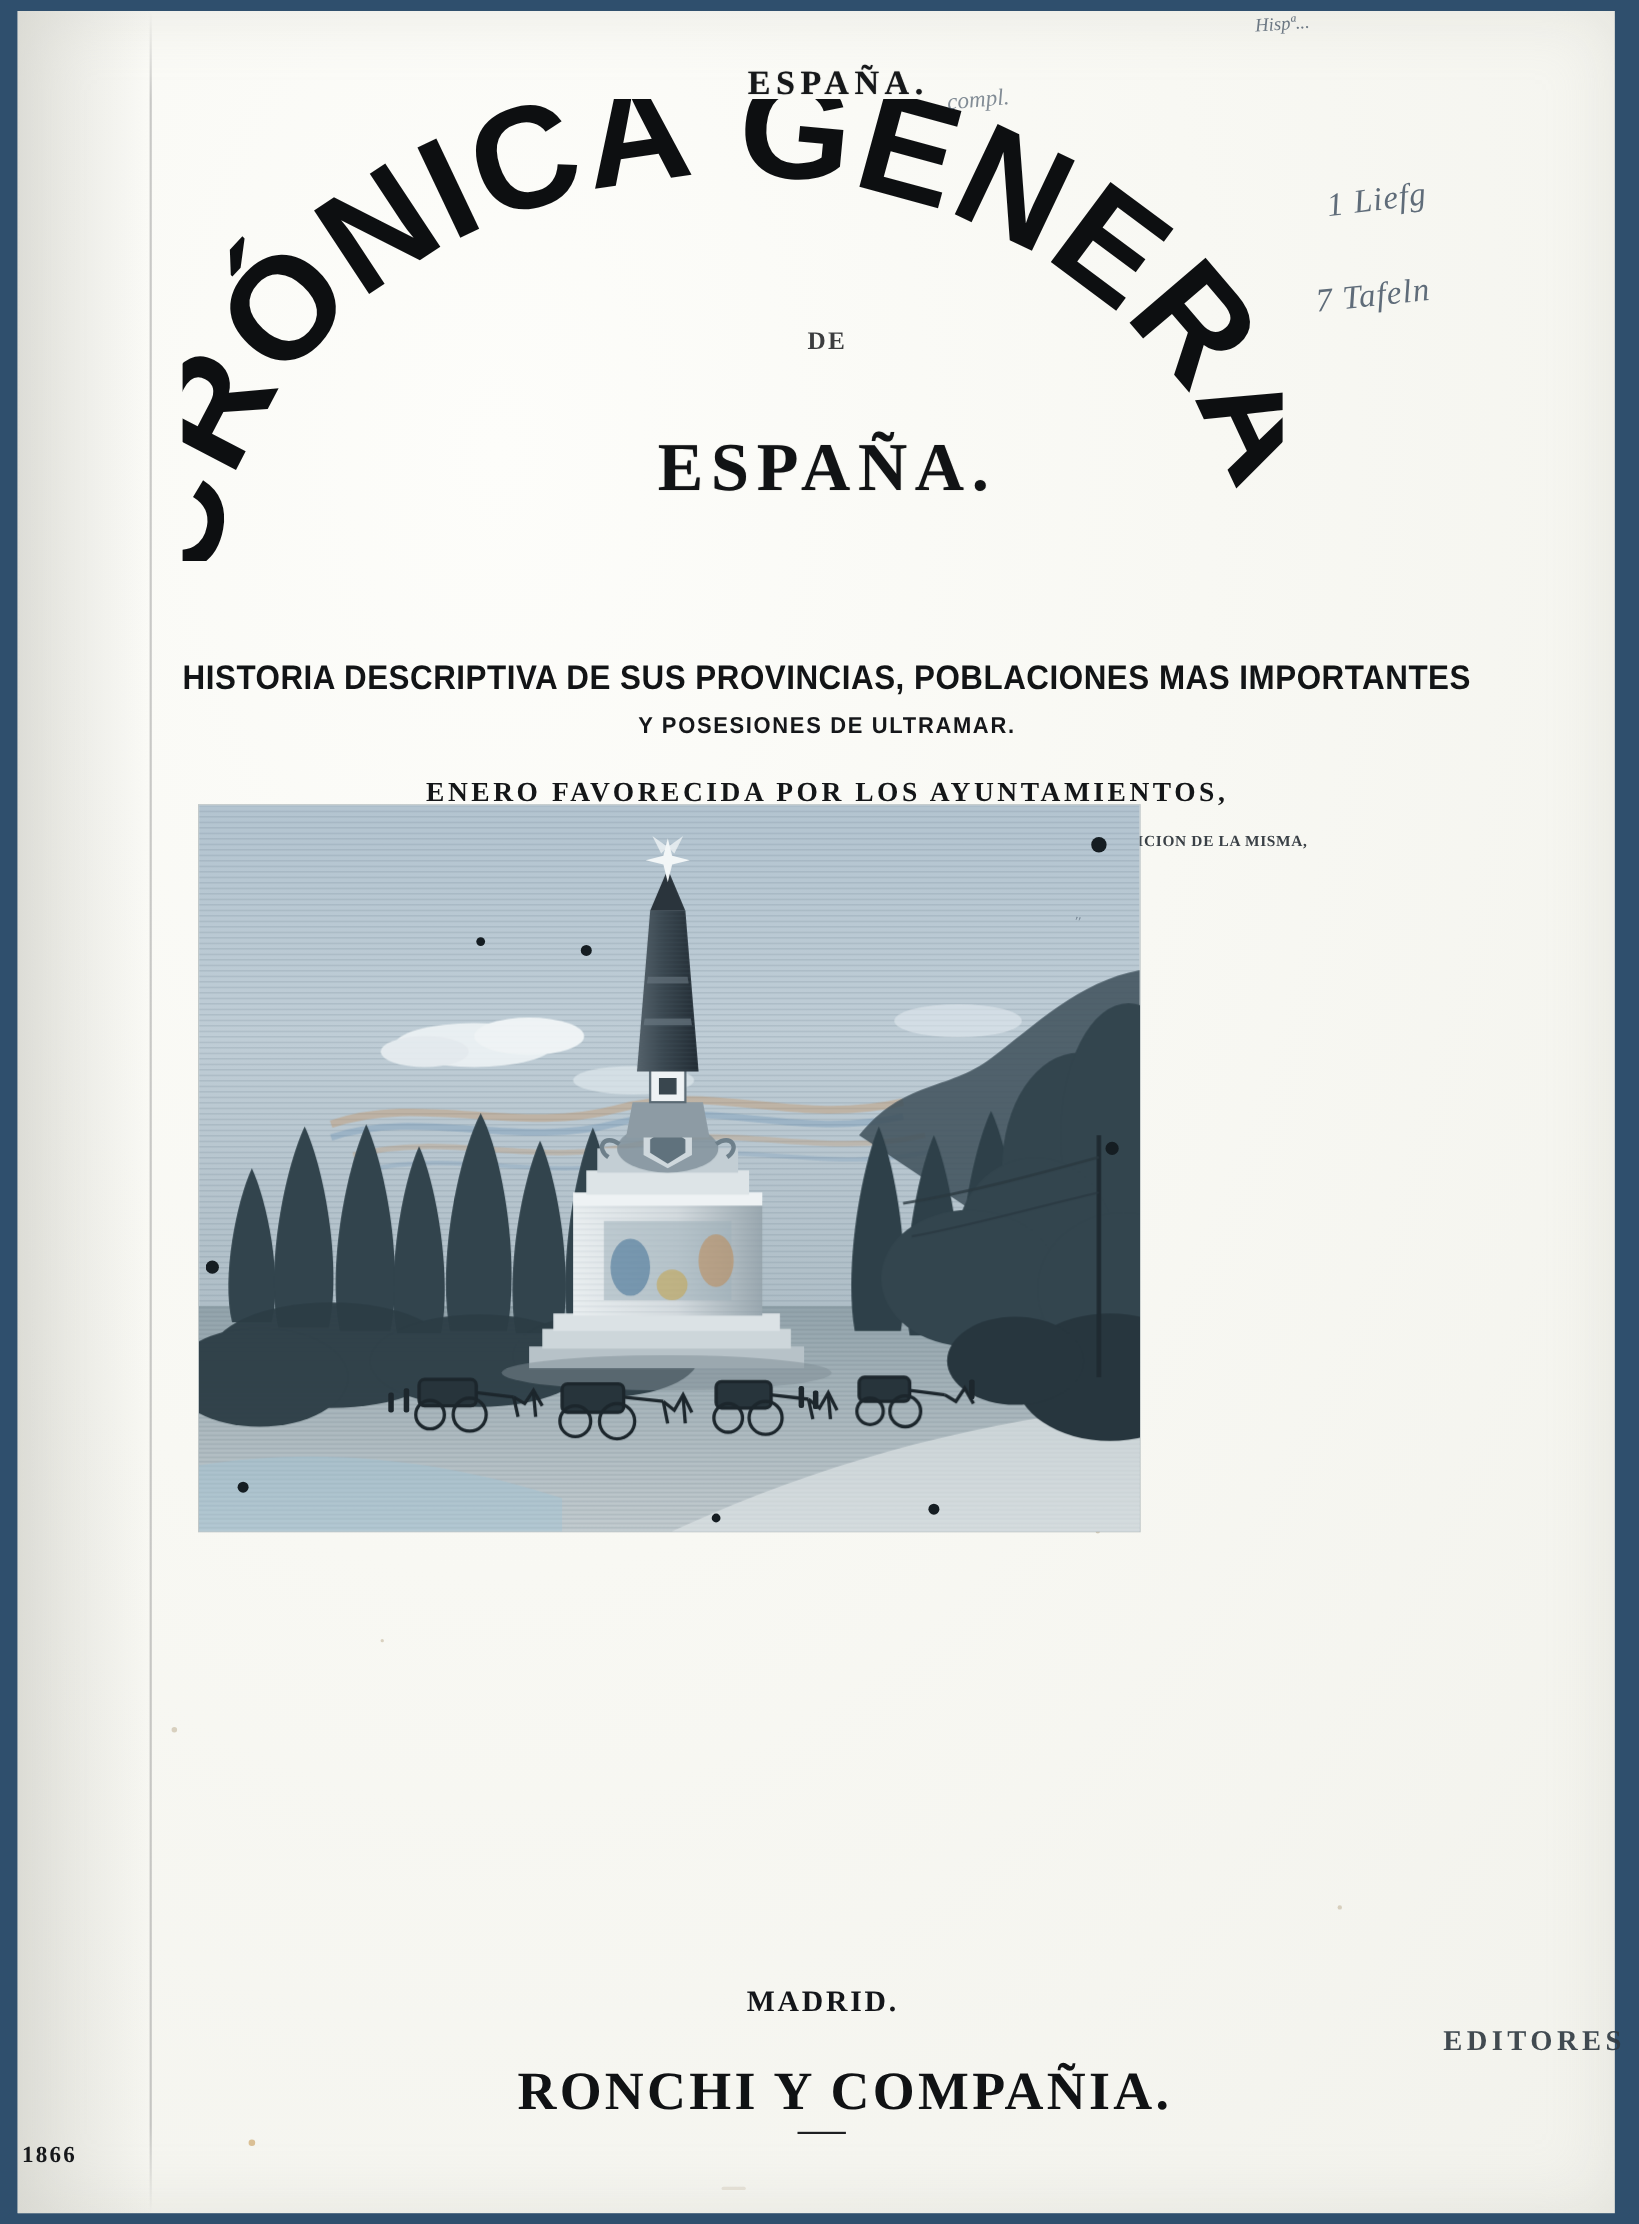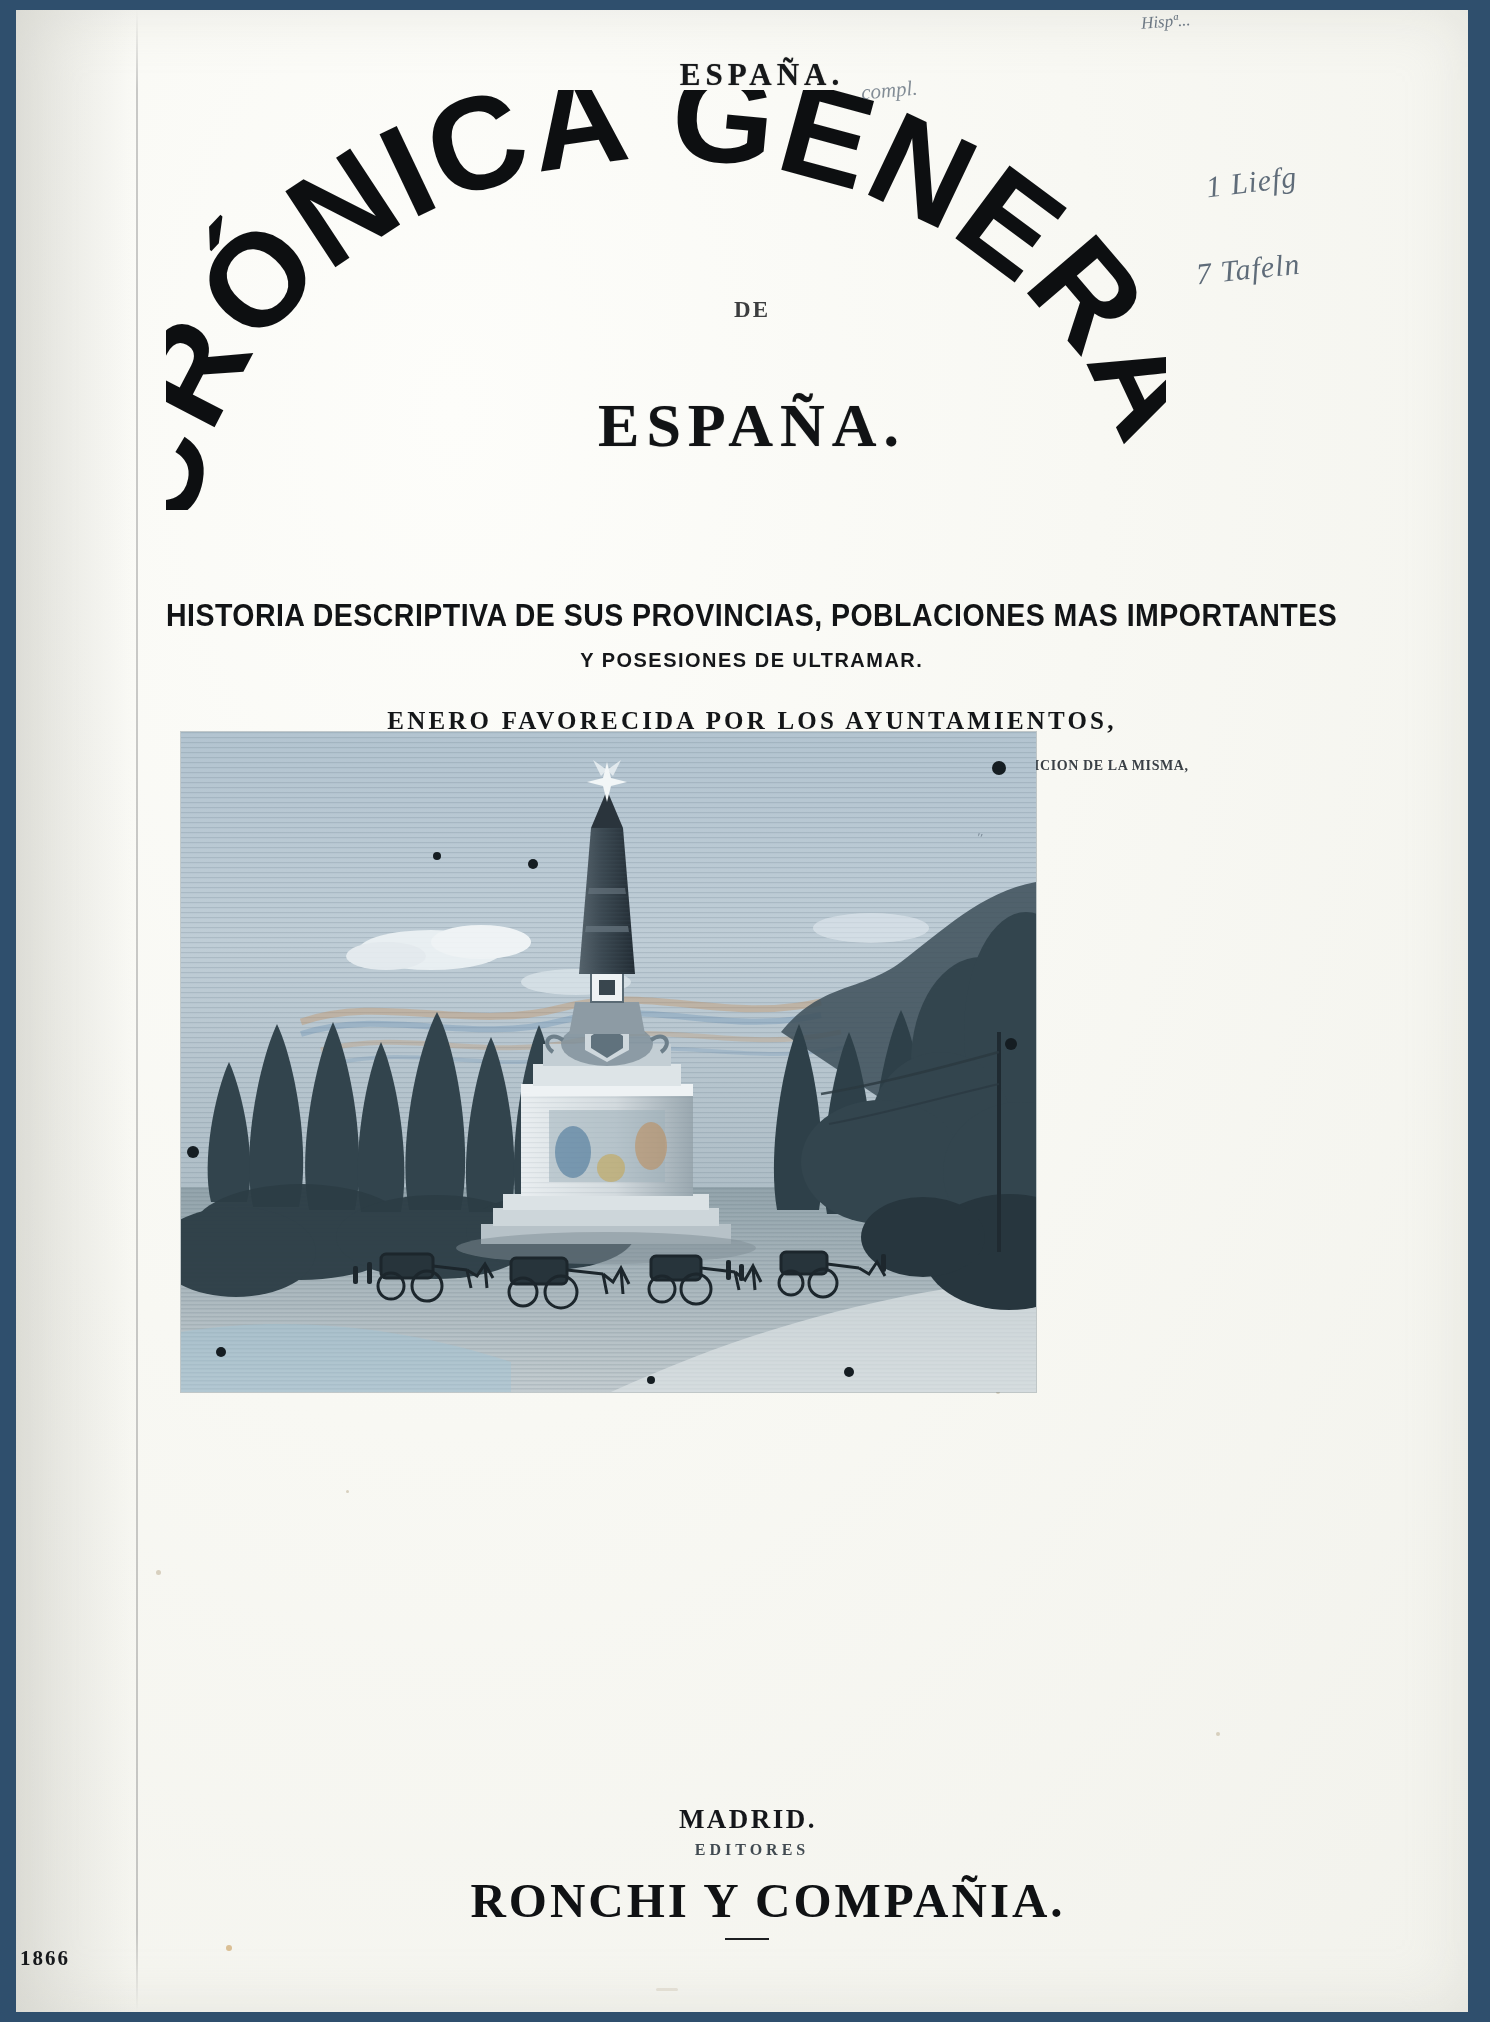--- a/index.html
+++ b/index.html
@@ -135,23 +135,23 @@
   }
   .plate-inner{position:absolute;inset:0;overflow:hidden;}
 
   
   .madrid{
     position:absolute;left:0;top:1794px;width:1452px;text-align:center;
     font-family:"Liberation Serif",serif;font-weight:bold;
     font-size:27px;letter-spacing:2.5px;color:#14161a;padding-left:6px;
   }
   .editores{
-    position:absolute;left:0;top:1831px;width:1452px;text-align:center;
-    font-family:"Liberation Serif",serif;font-weight:bold;
-    font-size:16px;letter-spacing:4px;color:#2e3840;padding-left:10px;opacity:.9;
+    position:absolute;left:0;top:1831px;width:1452px;text-align:right;
+    font-family:"Liberation Serif",serif;font-weight:bold;
+    font-size:26px;letter-spacing:4px;color:#2e3840;padding-left:10px;opacity:.9;
   }
   .publisher{
     position:absolute;left:0;top:1862px;width:1452px;text-align:center;
     font-family:"Liberation Serif",serif;font-weight:bold;
     font-size:49px;letter-spacing:3px;color:#101214;padding-left:26px;
   }
   .rule.r3{top:1928px;width:44px;height:2px;margin-left:5px;}
   .year{
     position:absolute;left:0;top:1936px;width:1452px;text-align:left;
     font-family:"Liberation Serif",serif;font-weight:bold;

